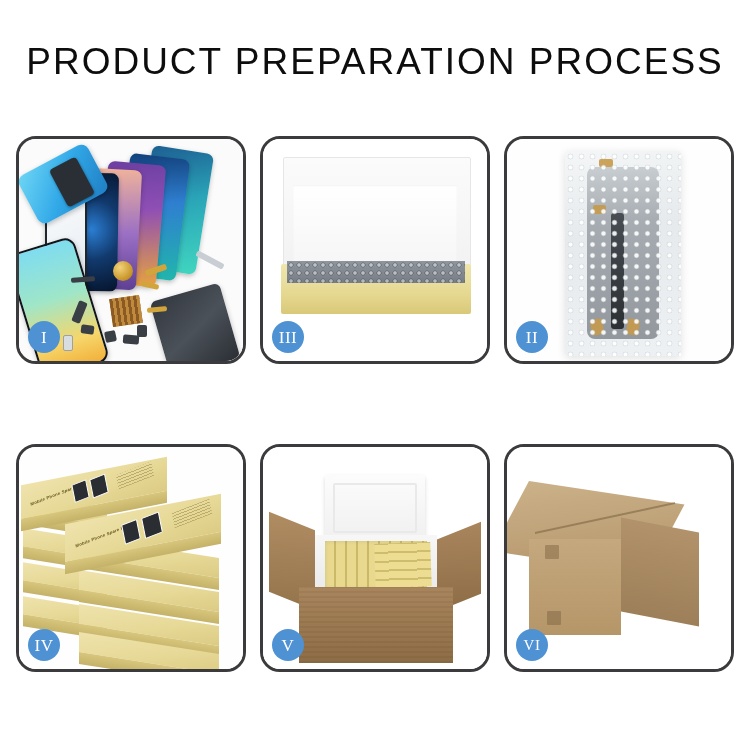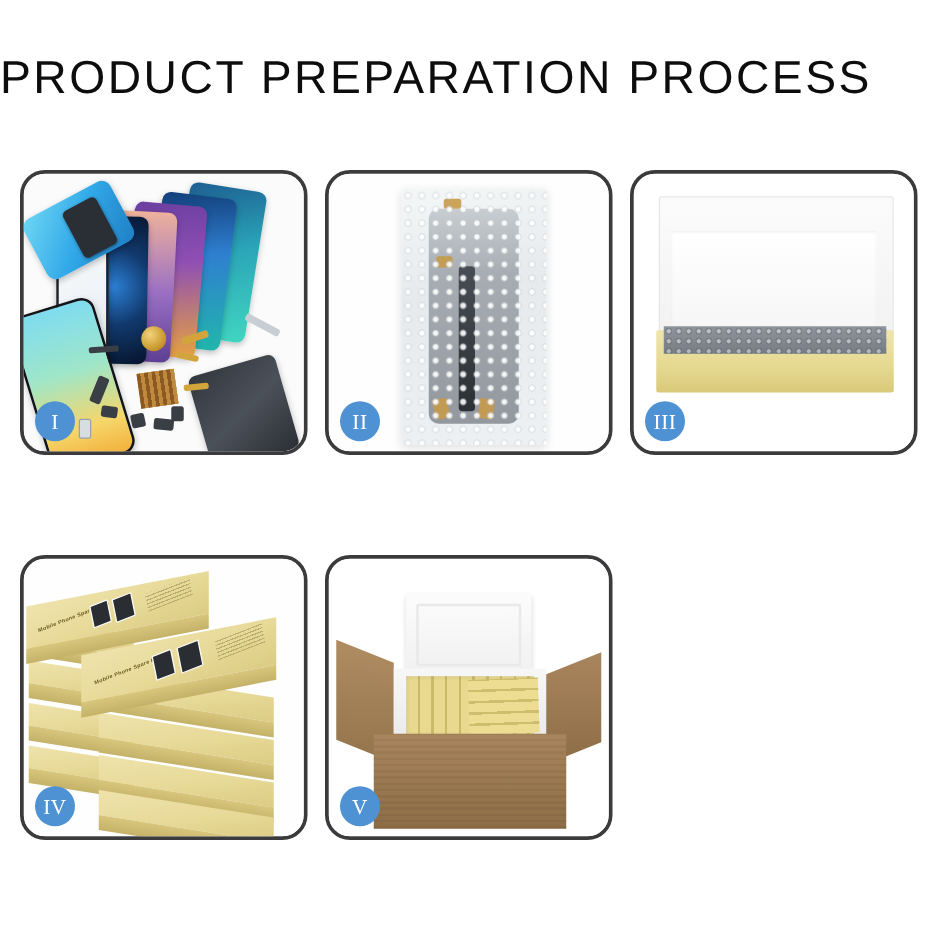--- a/index.html
+++ b/index.html
@@ -5,21 +5,21 @@
   html,body{margin:0;padding:0;}
   body{
     width:750px;height:750px;
     background:#ffffff;
     font-family:"Liberation Sans", sans-serif;
     overflow:hidden;
   }
   .page{position:relative;width:750px;height:750px;}
 
   
-  .header{position:absolute;left:0;top:0;width:750px;text-align:left;}
+  .header{position:absolute;left:0;top:0;width:750px;text-align:center;}
   .title{
     margin:0;padding-top:41px;
     font-size:37px;line-height:42px;
     font-weight:400;letter-spacing:2.0px;
     color:#0d0d0d;
     font-family:"Liberation Sans", sans-serif;
     white-space:nowrap;
   }
   .subtitle{
     margin:0;padding-top:9px;
@@ -304,49 +304,49 @@
         <div class="chip" style="left:56px;top:162px;width:9px;height:22px;transform:rotate(22deg);"></div>
         <div class="chip" style="left:44px;top:196px;width:8px;height:14px;background:#d8dde2;border:1px solid #9aa1a8;"></div>
         <div class="chip" style="left:118px;top:186px;width:10px;height:12px;"></div>
         <div class="chip" style="left:176px;top:118px;width:30px;height:6px;background:#c9ced4;transform:rotate(28deg);"></div>
       </div>
       <div class="badge">I</div>
     </div>
 
     <div class="panel">
       <div class="stage">
+        <div class="p3bg"></div>
+        <div class="lid"></div>
+        <div class="lid-inner"></div>
+        <div class="tray"></div>
+        <div class="tray-top">
+          <div class="tray-bub"></div>
+        </div>
+      </div>
+      <div class="badge">III</div>
+    </div>
+
+    <div class="panel">
+      <div class="stage">
         <div class="p2bg"></div>
         <div class="bubblebag">
           <div class="innerpart"></div>
           <div class="flexline"></div>
           <div class="conn" style="left:34px;top:8px;width:14px;height:8px;"></div>
           <div class="conn" style="left:28px;top:54px;width:13px;height:9px;"></div>
           <div class="conn" style="left:26px;top:168px;width:12px;height:16px;transform:rotate(-10deg);"></div>
           <div class="conn" style="left:62px;top:168px;width:12px;height:16px;transform:rotate(8deg);"></div>
           <div class="bubbletex"></div>
         </div>
       </div>
       <div class="badge">II</div>
     </div>
 
     <div class="panel">
       <div class="stage">
-        <div class="p3bg"></div>
-        <div class="lid"></div>
-        <div class="lid-inner"></div>
-        <div class="tray"></div>
-        <div class="tray-top">
-          <div class="tray-bub"></div>
-        </div>
-      </div>
-      <div class="badge">III</div>
-    </div>
-
-    <div class="panel">
-      <div class="stage">
         <div class="p4bg"></div>
 
         <div class="sbox" style="left:4px;top:54px;width:84px;height:18px;transform:skewY(9deg);">
             <div class="face-top"></div>
             <div class="face-side"></div>
           </div>
         <div class="sbox" style="left:4px;top:88px;width:84px;height:18px;transform:skewY(9deg);">
             <div class="face-top"></div>
             <div class="face-side"></div>
           </div>
@@ -406,15 +406,27 @@
           <div class="foam-lid-in"></div>
         </div>
         <div class="foam-box"></div>
         <div class="yel-stack"></div>
         <div class="yel-flat"></div>
         <div class="carton-body"></div>
       </div>
       <div class="badge">V</div>
     </div>
 
+    <div class="panel">
+      <div class="stage">
+        <div class="p6bg"></div>
+        <div class="c6-top"></div>
+        <div class="c6-front"></div>
+        <div class="c6-side"></div>
+        <div class="seam" style="left:28px;top:70px;width:140px;height:2px;transform:skewY(-12deg);"></div>
+        <div class="tab" style="left:38px;top:98px;width:14px;height:14px;"></div>
+        <div class="tab" style="left:40px;top:164px;width:14px;height:14px;"></div>
+      </div>
+      <div class="badge wide">VI</div>
+    </div>
 
   </div>
 </div>
 
 </body></html>

